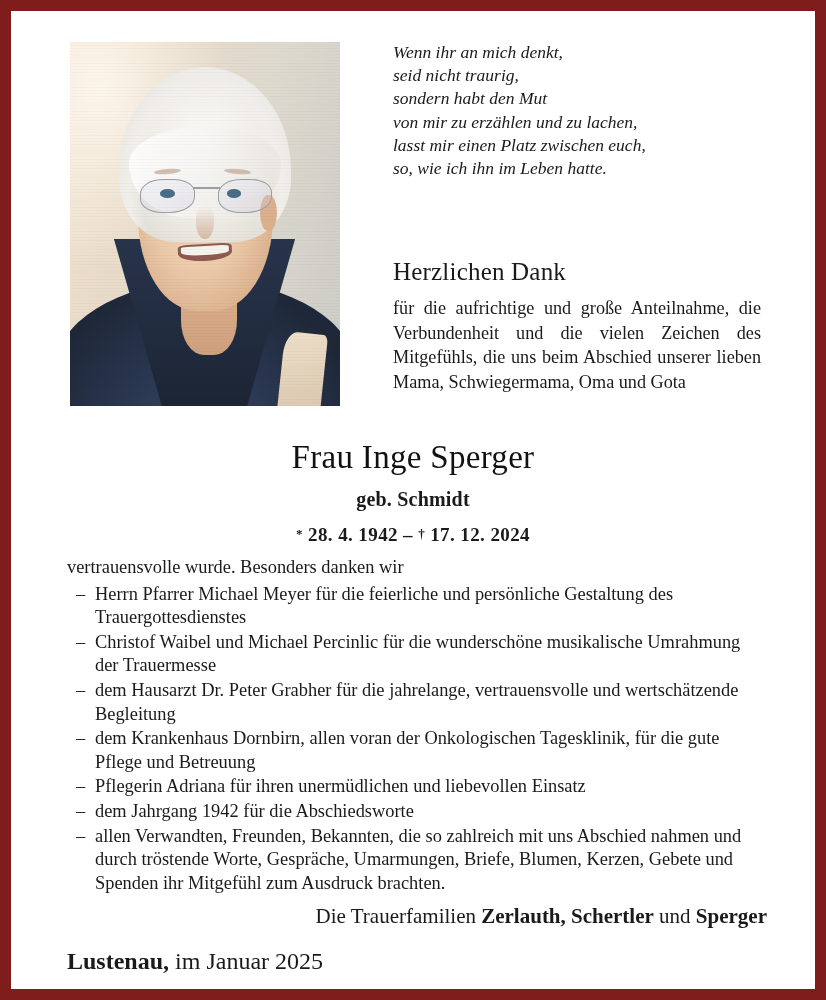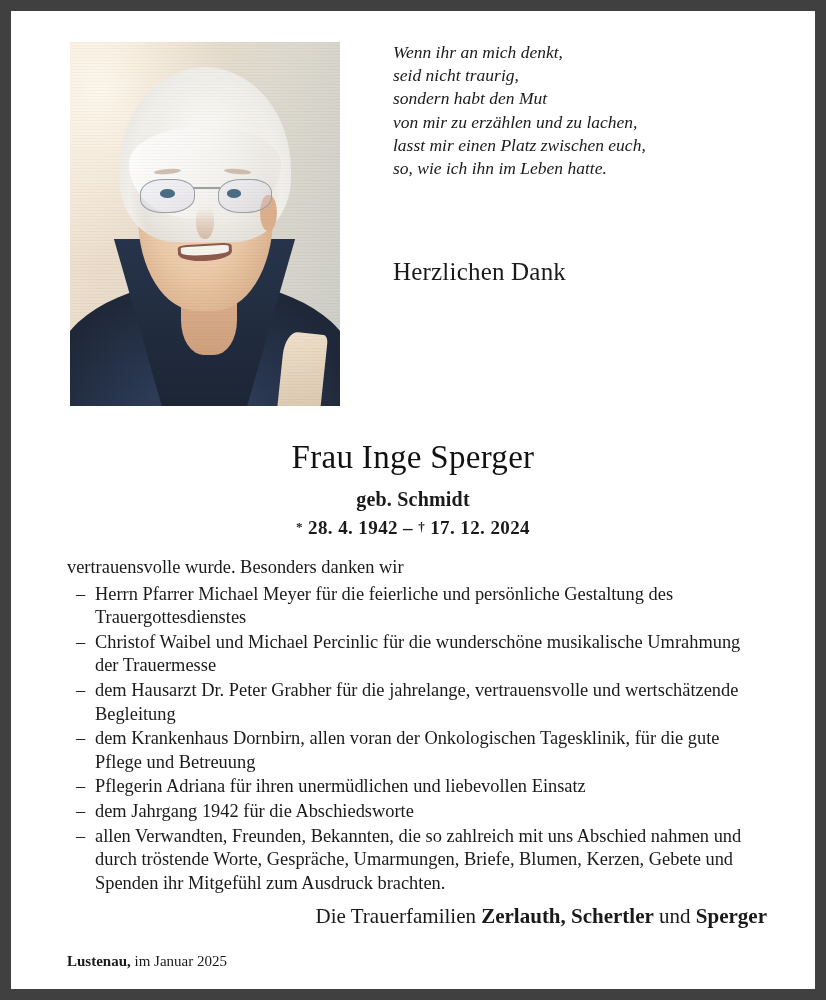--- a/index.html
+++ b/index.html
@@ -14,21 +14,21 @@
     font-family: "Liberation Serif", "DejaVu Serif", serif;
     color: #1a1a1a;
   }
 
   
   .notice {
     position: relative;
     width: 826px;
     height: 1000px;
     box-sizing: border-box;
-    background: #404040;
+    background: #7f1d1d;
     padding: 11px;
   }
   .notice-inner {
     position: relative;
     width: 100%;
     height: 100%;
     box-sizing: border-box;
     background: #ffffff;
     overflow: hidden;
   }
@@ -292,21 +292,21 @@
     color: #111111;
   }
   .maiden {
     margin-top: 2px;
     font-size: 20px;
     font-weight: bold;
     line-height: 24px;
     letter-spacing: .2px;
   }
   .dates {
-    margin-top: 4px;
+    margin-top: 11px;
     font-size: 19px;
     font-weight: bold;
     line-height: 23px;
     letter-spacing: .4px;
     font-family: Liberation Serif, serif;
   }
   .dates .sym { font-size: 13px; vertical-align: 3px; }
 
   
   .body-area {
@@ -343,21 +343,21 @@
     top: 893px;
     text-align: right;
     font-size: 21px;
     line-height: 24px;
   }
   .families b { font-weight: bold; }
   .place-date {
     position: absolute;
     left: 56px;
     top: 938px;
-    font-size: 15px;
+    font-size: 24px;
     line-height: 24px;
   }
   .place-date b { font-weight: bold; }
 </style>
 </head>
 <body>
 
 <div class="notice">
   <div class="notice-inner">
 
@@ -390,20 +390,21 @@
       <div class="verse">
         <div class="verse-line">Wenn ihr an mich denkt,</div>
         <div class="verse-line">seid nicht traurig,</div>
         <div class="verse-line">sondern habt den Mut</div>
         <div class="verse-line">von mir zu erzählen und zu lachen,</div>
         <div class="verse-line">lasst mir einen Platz zwischen euch,</div>
         <div class="verse-line">so, wie ich ihn im Leben hatte.</div>
       </div>
 
       <div class="thanks-head">Herzlichen Dank</div>
+      <div class="thanks-intro">für die aufrichtige und große Anteilnahme, die Verbundenheit und die vielen Zeichen des Mitgefühls, die uns beim Abschied unserer lieben Mama, Schwiegermama, Oma und Gota</div>
     </div>
 
     <div class="name-block">
       <div class="name">Frau Inge Sperger</div>
       <div class="maiden">geb. Schmidt</div>
       <div class="dates">
         <span class="sym">*</span>
         <span>28. 4. 1942</span>
         <span>–</span>
         <span class="sym">†</span>

